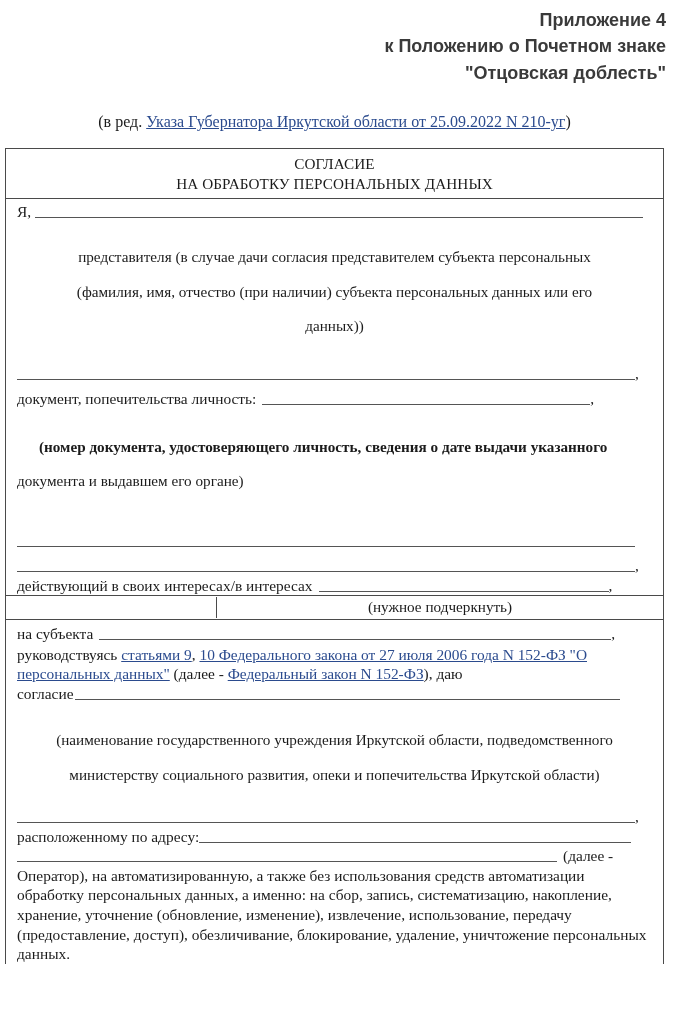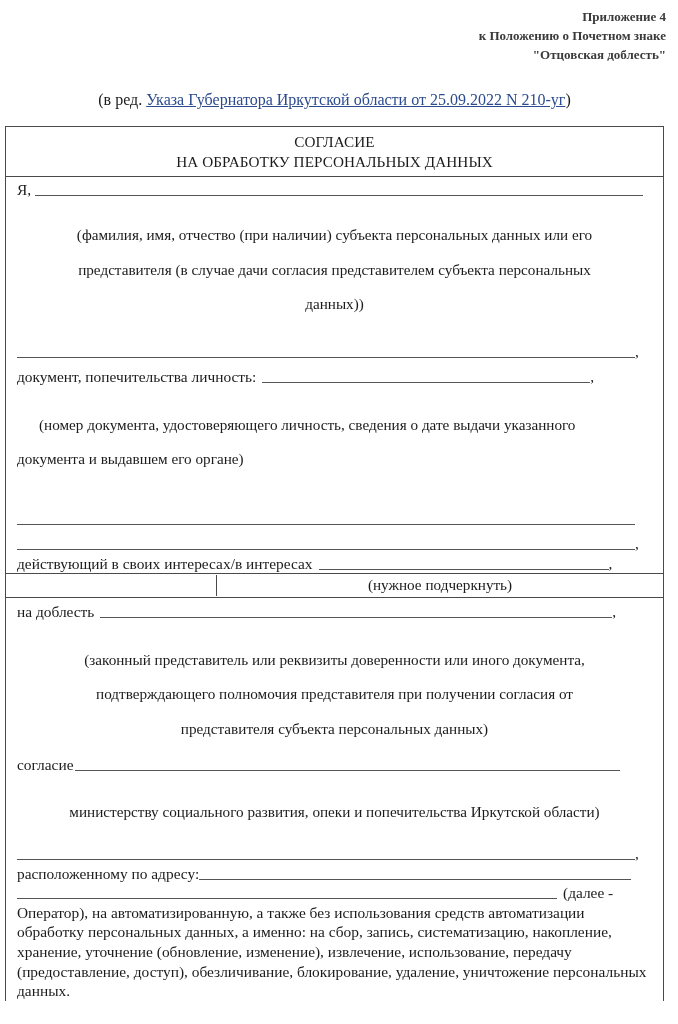--- a/index.html
+++ b/index.html
@@ -10,23 +10,23 @@
   }
   body {
     font-family: "Liberation Serif", "DejaVu Serif", serif;
     color: #1b1b1b;
     -webkit-font-smoothing: antialiased;
   }
   .page { width: 678px; position: relative; }
 
   
   .doc-header {
-    font-family: Liberation Serif, serif;
+    font-family: Liberation Sans, sans-serif;
     font-weight: bold;
-    font-size: 13px;
+    font-size: 18px;
     line-height: 1.47;
     color: #3a3a3a;
     text-align: right;
     padding: 7px 12px 0 0;
   }
   .doc-header div { white-space: nowrap; }
 
   .revision-line {
     font-size: 16px;
     line-height: 1.3;
@@ -129,39 +129,39 @@
       <span class="t-line">НА ОБРАБОТКУ ПЕРСОНАЛЬНЫХ ДАННЫХ</span>
     </div>
 
     <div class="blk">
       <div class="line-row" style="padding-top:3px;">
         <span>Я,</span><span class="rule" style="width:608px;margin-left:4px;"></span>
       </div>
     </div>
 
     <div class="note">
+      <p>представителя (в случае дачи согласия представителем субъекта персональных</p>
       <p>(фамилия, имя, отчество (при наличии) субъекта персональных данных или его</p>
-      <p>представителя (в случае дачи согласия представителем субъекта персональных</p>
       <p>данных))</p>
     </div>
 
     <div class="pgap"></div>
 
     <div class="blk">
       <div class="line-row"><span class="rule" style="width:618px;"></span>,</div>
     </div>
 
     <div class="pgap-sm"></div>
 
     <div class="blk">
       <div class="line-row"><span>документ, попечительства личность:</span><span class="rule" style="width:328px;margin-left:6px;"></span>,</div>
     </div>
 
     <div class="note left-ind" style="padding-left:11px;padding-right:9px;padding-top:13px;">
-      <p style="text-indent:22px;">(номер документа, удостоверяющего личность, сведения о дате выдачи указанного</p>
+      <p style="text-indent:22px;font-weight:bold;">(номер документа, удостоверяющего личность, сведения о дате выдачи указанного</p>
       <p>документа и выдавшем его органе)</p>
     </div>
 
     <div class="pgap-lg"></div>
     <div class="pgap-sm"></div>
 
     <div class="blk">
       <div class="line-row"><span class="rule" style="width:618px;"></span></div>
     </div>
 
@@ -174,35 +174,32 @@
     <div class="blk">
       <div class="line-row"><span>действующий в своих интересах/в интересах</span><span class="rule" style="width:290px;margin-left:6px;"></span>,</div>
     </div>
 
     <div class="split-row">
       <div class="split-left"></div>
       <div class="split-right">(нужное подчеркнуть)</div>
     </div>
 
     <div class="blk" style="padding-top:4px;">
-      <div class="line-row"><span>на доблесть</span><span class="rule" style="width:512px;margin-left:6px;"></span>,</div>
-    </div>
-
-    <div class="note" style="padding-top:13px;">
-      <p>(законный представитель или реквизиты доверенности или иного документа,</p>
-      <p>подтверждающего полномочия представителя при получении согласия от</p>
-      <p>представителя субъекта персональных данных)</p>
-    </div>
-
+      <div class="line-row"><span>на субъекта</span><span class="rule" style="width:512px;margin-left:6px;"></span>,</div>
+    </div>
+
+
+    <div class="para" style="padding-top:1px;"><span>руководствуясь </span><span class="lnk">статьями 9</span><span>, </span><span class="lnk">10 Федерального закона от 27 июля 2006 года N 152-ФЗ "О персональных данных"</span><span> (далее - </span><span class="lnk">Федеральный закон N 152-ФЗ</span><span>), даю</span></div>
 
     <div class="blk">
       <div class="line-row"><span>согласие</span><span class="rule" style="width:545px;margin-left:2px;"></span></div>
     </div>
 
     <div class="note" style="padding-top:12px;padding-left:14px;padding-right:14px;">
+      <p>(наименование государственного учреждения Иркутской области, подведомственного</p>
       <p>министерству социального развития, опеки и попечительства Иркутской области)</p>
     </div>
 
     <div class="pgap-sm"></div>
 
     <div class="blk">
       <div class="line-row"><span class="rule" style="width:618px;"></span>,</div>
     </div>
 
     <div class="blk">

